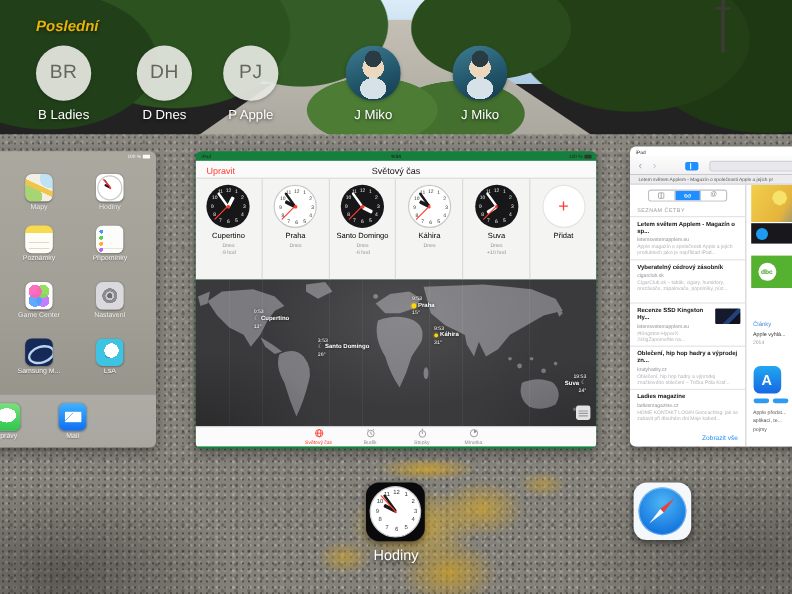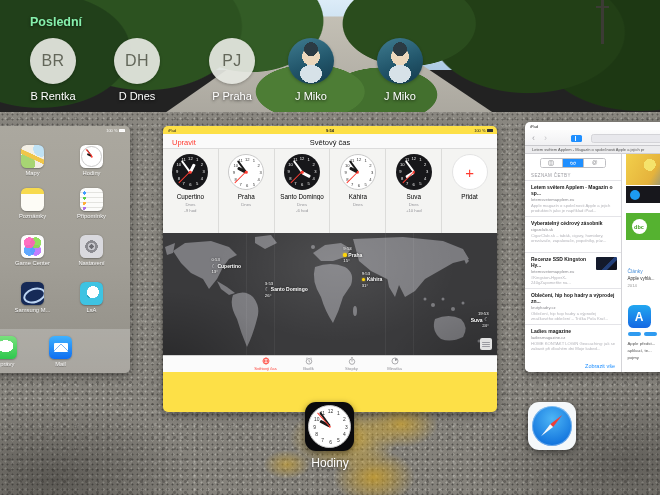--- a/index.html
+++ b/index.html
@@ -43,22 +43,22 @@
   .bg-paint{position:absolute;left:200px;top:368px;width:300px;height:127px;
     background:
       radial-gradient(ellipse 62px 14px at 52% 18%, rgba(208,163,42,.8), transparent 68%),
       radial-gradient(ellipse 78px 46px at 48% 55%, rgba(216,172,46,.82), transparent 70%),
       radial-gradient(ellipse 56px 36px at 67% 44%, rgba(210,165,42,.7), transparent 66%),
       radial-gradient(ellipse 62px 42px at 58% 86%, rgba(202,158,40,.78), transparent 66%),
       radial-gradient(ellipse 36px 22px at 29% 76%, rgba(206,163,44,.6), transparent 66%),
       radial-gradient(ellipse 30px 16px at 84% 28%, rgba(206,163,44,.55), transparent 66%);}
 
   
-  .recents-title{position:absolute;left:30px;top:15px;font-size:12.5px;font-weight:600;color:#86efac;
-    text-shadow:0 1px 3px rgba(0,0,0,.65);}
+  .recents-title{position:absolute;left:30px;top:15px;font-size:12.5px;font-weight:600;color:#eab308;
+    text-shadow:0 1px 3px rgba(0,0,0,.65);font-style:italic;}
   .contact{position:absolute;top:38px;width:46px;}
   .avatar{width:46px;height:46px;border-radius:50%;display:flex;align-items:center;justify-content:center;
     box-shadow:0 1px 3px rgba(0,0,0,.25);}
   .avatar.initials{background:rgba(229,231,225,.93);color:#63675a;font-size:16px;letter-spacing:.5px;}
   .avatar.photo{background:
       radial-gradient(circle 7px at 50% 24%, #2b3b44 0 99%, transparent 100%),
       radial-gradient(circle 9px at 50% 40%, #ecd8bd 0 99%, transparent 100%),
       radial-gradient(ellipse 11px 9px at 50% 78%, #d7e2e8 0 99%, transparent 100%),
       linear-gradient(160deg,#3f7c90 0%,#22566b 55%,#143a4c 100%);}
   .contact-name{position:absolute;top:52px;left:50%;transform:translateX(-50%);width:100px;
@@ -113,21 +113,21 @@
       radial-gradient(ellipse 8px 6px at 50% 44%, #fff 0 99%, transparent 100%),
       linear-gradient(#79e07c,#2ec74e);}
   .ic-mail{background:linear-gradient(#3fb2ff,#0f6ef0);}
   .ic-mail::after{content:"";position:absolute;left:4.5px;top:7px;width:14px;height:9px;border-radius:1px;
     background:linear-gradient(135deg, transparent 48%, rgba(70,150,240,.7) 48.5% 51.5%, transparent 52%) 0 0/50% 100% no-repeat,
                linear-gradient(225deg, transparent 48%, rgba(70,150,240,.7) 48.5% 51.5%, transparent 52%) 100% 0/50% 100% no-repeat,
                #fff;}
   .hc-dock{position:absolute;left:0;right:0;bottom:0;height:44px;background:rgba(255,255,255,.22);}
 
   
-  .card-clock{left:163px;top:126px;width:334px;height:286px;background:#fde047;}
+  .card-clock{left:163px;top:126px;width:334px;height:248px;background:#15803d;}
   .cc-status{position:absolute;left:0;top:0;right:0;height:8px;font-size:4px;color:#222;}
   .cc-status .st-l{position:absolute;left:5px;top:2px;}
   .cc-status .st-c{position:absolute;left:50%;top:2px;transform:translateX(-50%);font-weight:700;}
   .cc-status .st-r{position:absolute;right:4px;top:2px;display:flex;align-items:center;gap:1.5px;}
   .cc-status .batt{border-color:#333;background:#333;}
   .cc-nav{position:absolute;left:0;top:8px;right:0;height:15px;background:#fafafa;border-bottom:.5px solid #dcdcdc;}
   .cc-edit{position:absolute;left:9px;top:4px;font-size:7.5px;color:#ff3b30;}
   .cc-title{position:absolute;left:50%;top:4px;transform:translateX(-50%);font-size:7.5px;font-weight:500;color:#111;}
   .cc-clocks{position:absolute;left:0;top:23px;right:0;height:84px;background:#f4f4f2;display:flex;}
   .wc-cell{flex:1;border-right:.5px solid #dcdcda;position:relative;}
@@ -254,33 +254,33 @@
   <div class="bg-pole"></div>
   <div class="bg-asphalt"></div>
   <div class="bg-paint"></div>
 
   <div class="recents-title">Poslední</div>
 
   <div class="contact" style="left:30px">
     <div class="avatar initials">
         <span>BR</span>
       </div>
-    <div class="contact-name">B Rentka</div>
+    <div class="contact-name">B Ladies</div>
   </div>
   <div class="contact" style="left:114px">
     <div class="avatar initials">
         <span>DH</span>
       </div>
     <div class="contact-name">D Dnes</div>
   </div>
-  <div class="contact" style="left:209px">
+  <div class="contact" style="left:186px">
     <div class="avatar initials">
         <span>PJ</span>
       </div>
-    <div class="contact-name">P Praha</div>
+    <div class="contact-name">P Apple</div>
   </div>
   <div class="contact" style="left:288px">
     <div class="avatar photo"></div>
     <div class="contact-name">J Miko</div>
   </div>
   <div class="contact" style="left:377px">
     <div class="avatar photo"></div>
     <div class="contact-name">J Miko</div>
   </div>
 

